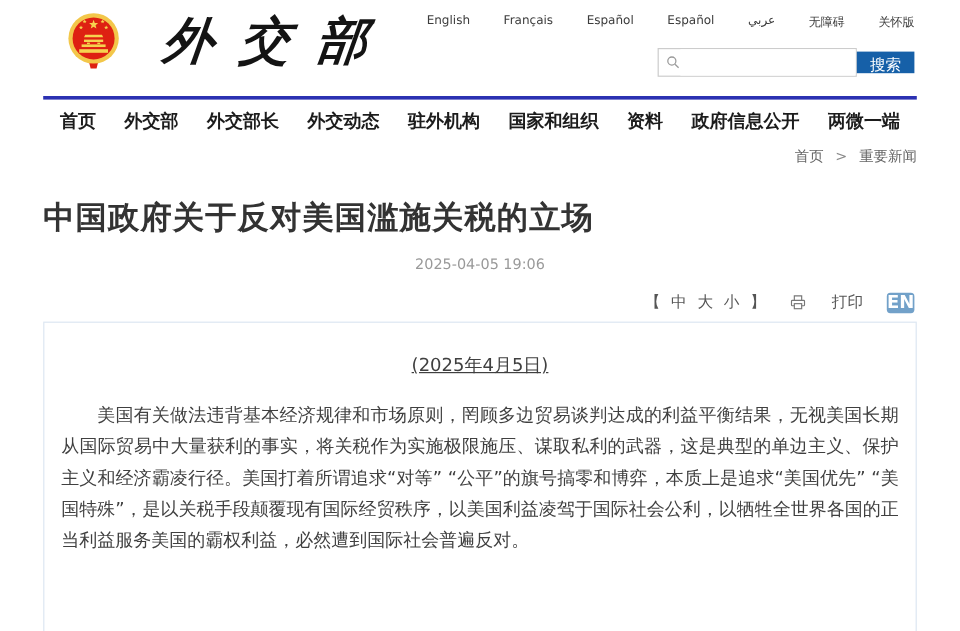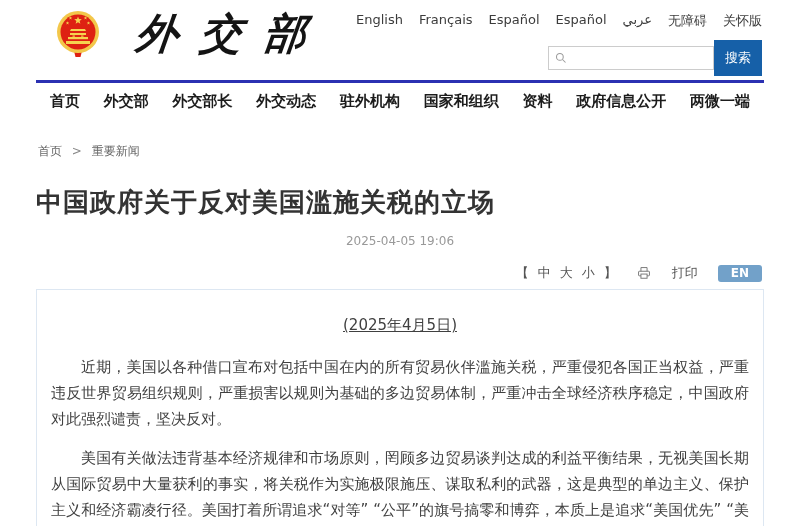--- a/index.html
+++ b/index.html
@@ -16,54 +16,54 @@
   .logo { position:absolute; left:18px; top:6px; display:flex; align-items:center; text-decoration:none; color:#111; }
   .logo svg.emblem { width:48px; height:50px; }
   .calli {
     margin-left:34px;
     font-family:"DejaVu Serif","Liberation Serif",serif;
     font-style:italic; font-weight:bold;
     font-size:42px; letter-spacing:22px; color:#141414;
     transform:skewX(-6deg);
     white-space:nowrap;
   }
-  .langbar { position:absolute; right:2px; top:12px; display:flex; gap:16px; font-size:13px; }
+  .langbar { position:absolute; right:2px; top:12px; display:flex; gap:28px; font-size:10px; }
   .langbar a { color:#3c3c3c; text-decoration:none; white-space:nowrap; }
   .searchrow { position:absolute; right:2px; top:40px; display:flex; align-items:center; }
   .searchbox { display:flex; align-items:center; width:166px; height:24px; border:1px solid #ccc; background:#fff; padding-left:6px; }
   .searchbox svg { width:12px; height:12px; flex:none; }
   .searchbox input { border:none; outline:none; width:100%; height:100%; font-size:12px; padding-left:5px; }
   .searchbtn {
-    width:48px; height:36px; border:none; cursor:pointer;
+    width:48px; height:18px; border:none; cursor:pointer;
     background:#1660a8; color:#fff; font-size:13px;
     font-family:inherit; line-height:24px;
   }
 
   
   .nav { }
   .nav .inner { border-top:3px solid #2b31b2; }
   .navrow { display:flex; justify-content:space-between; align-items:center; padding:9px 14px 8px 14px; }
   .navrow a { color:#1c1c1c; font-size:15px; font-weight:bold; text-decoration:none; white-space:nowrap; }
 
   
-  .breadcrumb { margin-top:24px; font-size:12px; color:#666; padding-left:2px; }
+  .breadcrumb { margin-top:3px; font-size:12px; color:#666; padding-left:2px;text-align:right; }
   .breadcrumb a { color:#666; text-decoration:none; }
   .breadcrumb .sep { margin:0 6px; color:#888; }
 
   
   .title { text-align:left; margin-top:25px; font-size:26px; font-weight:600; color:#333; letter-spacing:1px; }
   .pubdate { text-align:center; margin-top:14px; font-size:12px; color:#999; }
   .toolrow { display:flex; justify-content:flex-end; align-items:center; gap:20px; margin-top:16px; padding-right:2px; font-size:13px; color:#555; }
   .fontctl { display:flex; align-items:center; gap:9px; color:#555; }
   .fontctl a { color:#555; text-decoration:none; cursor:pointer; }
   .printbtn { display:flex; align-items:center; gap:21px; color:#555; text-decoration:none; cursor:pointer; }
   .printbtn svg { width:14px; height:14px; }
   .enbadge {
     display:inline-block; background:#72a1c9; color:#fff;
-    font-size:12px; font-weight:bold; padding:2px 13px;
+    font-size:15px; font-weight:bold; padding:2px 0;
     border-radius:3px; text-decoration:none; line-height:13px;
   }
 
   
   .contentbox {
     margin-top:7px; border:1px solid #dde7f2; background:#fff;
     padding:22px 14px 60px 14px;
     font-size:15px; line-height:26px; color:#404040;
   }
   .contentbox .dateline { text-align:center; margin-bottom:16px;text-decoration:underline; }
@@ -169,19 +169,18 @@
           <rect x="1.8" y="6" width="12.4" height="5.2" rx="0.8" fill="none" stroke="#777" stroke-width="1.1"></rect>
           <rect x="4.5" y="9.2" width="7" height="4.8" fill="#fff" stroke="#777" stroke-width="1.1"></rect>
         </svg>
         <span>打印</span>
       </a>
       <a class="enbadge">EN</a>
     </div>
 
     <div class="contentbox">
       <p class="dateline">(2025年4月5日)</p>
-      <p class="para">近期，美国以各种借口宣布对包括中国在内的所有贸易伙伴滥施关税，严重侵犯各国正当权益，严重违反世界贸易组织规则，严重损害以规则为基础的多边贸易体制，严重冲击全球经济秩序稳定，中国政府对此强烈谴责，坚决反对。</p>
       <p class="para">美国有关做法违背基本经济规律和市场原则，罔顾多边贸易谈判达成的利益平衡结果，无视美国长期从国际贸易中大量获利的事实，将关税作为实施极限施压、谋取私利的武器，这是典型的单边主义、保护主义和经济霸凌行径。美国打着所谓追求“对等” “公平”的旗号搞零和博弈，本质上是追求“美国优先” “美国特殊”，是以关税手段颠覆现有国际经贸秩序，以美国利益凌驾于国际社会公利，以牺牲全世界各国的正当利益服务美国的霸权利益，必然遭到国际社会普遍反对。</p>
 
     </div>
   </div>
 
 </div>
 
 </body></html>

